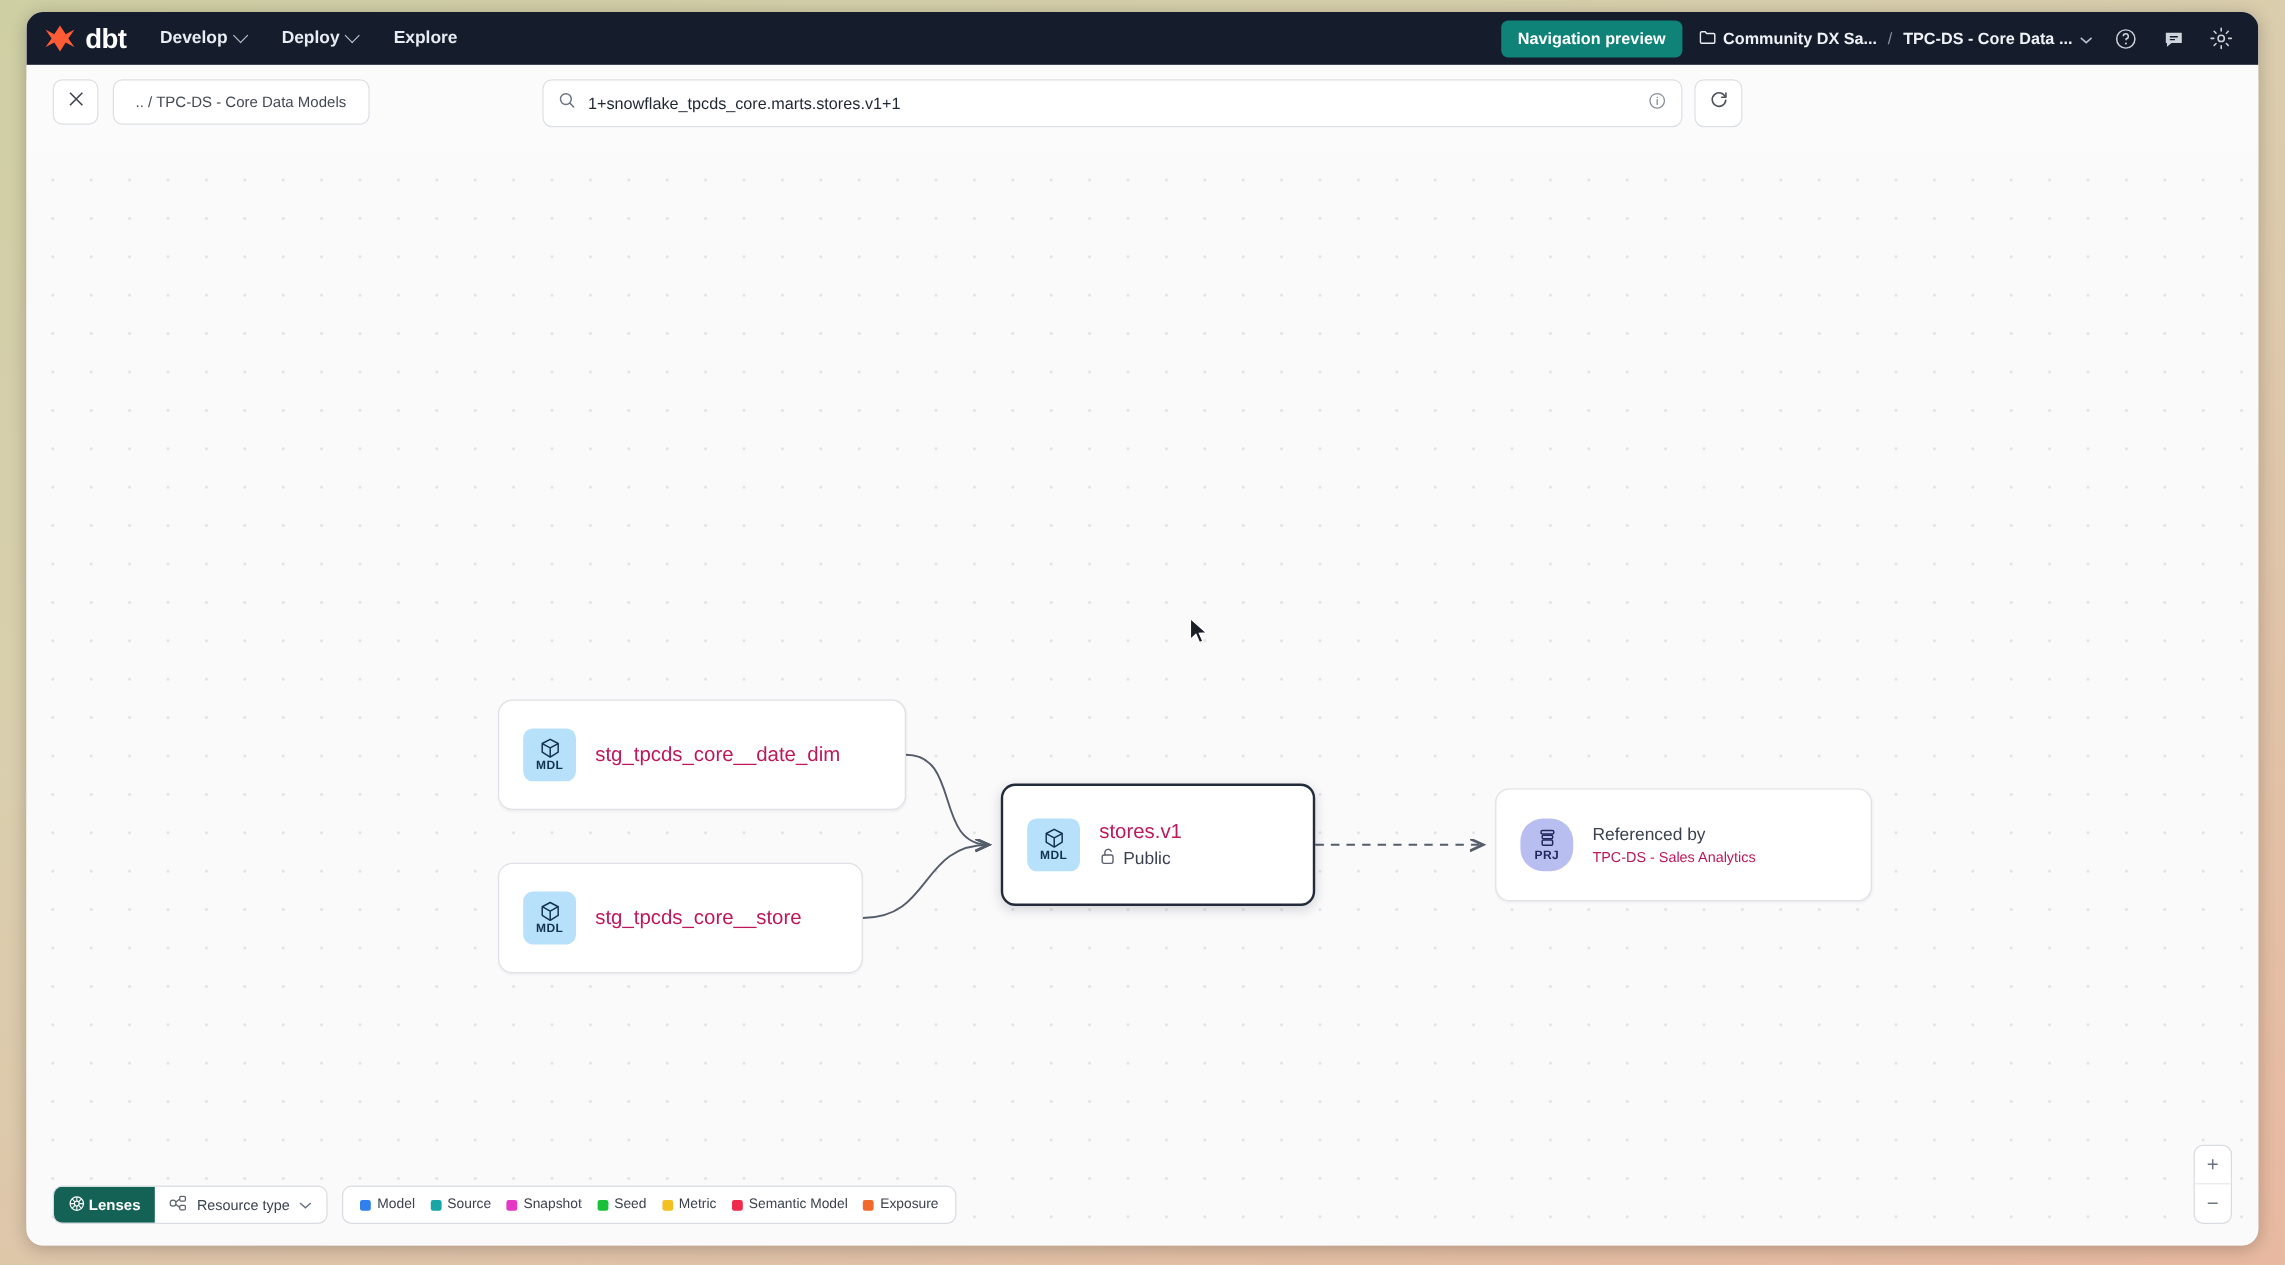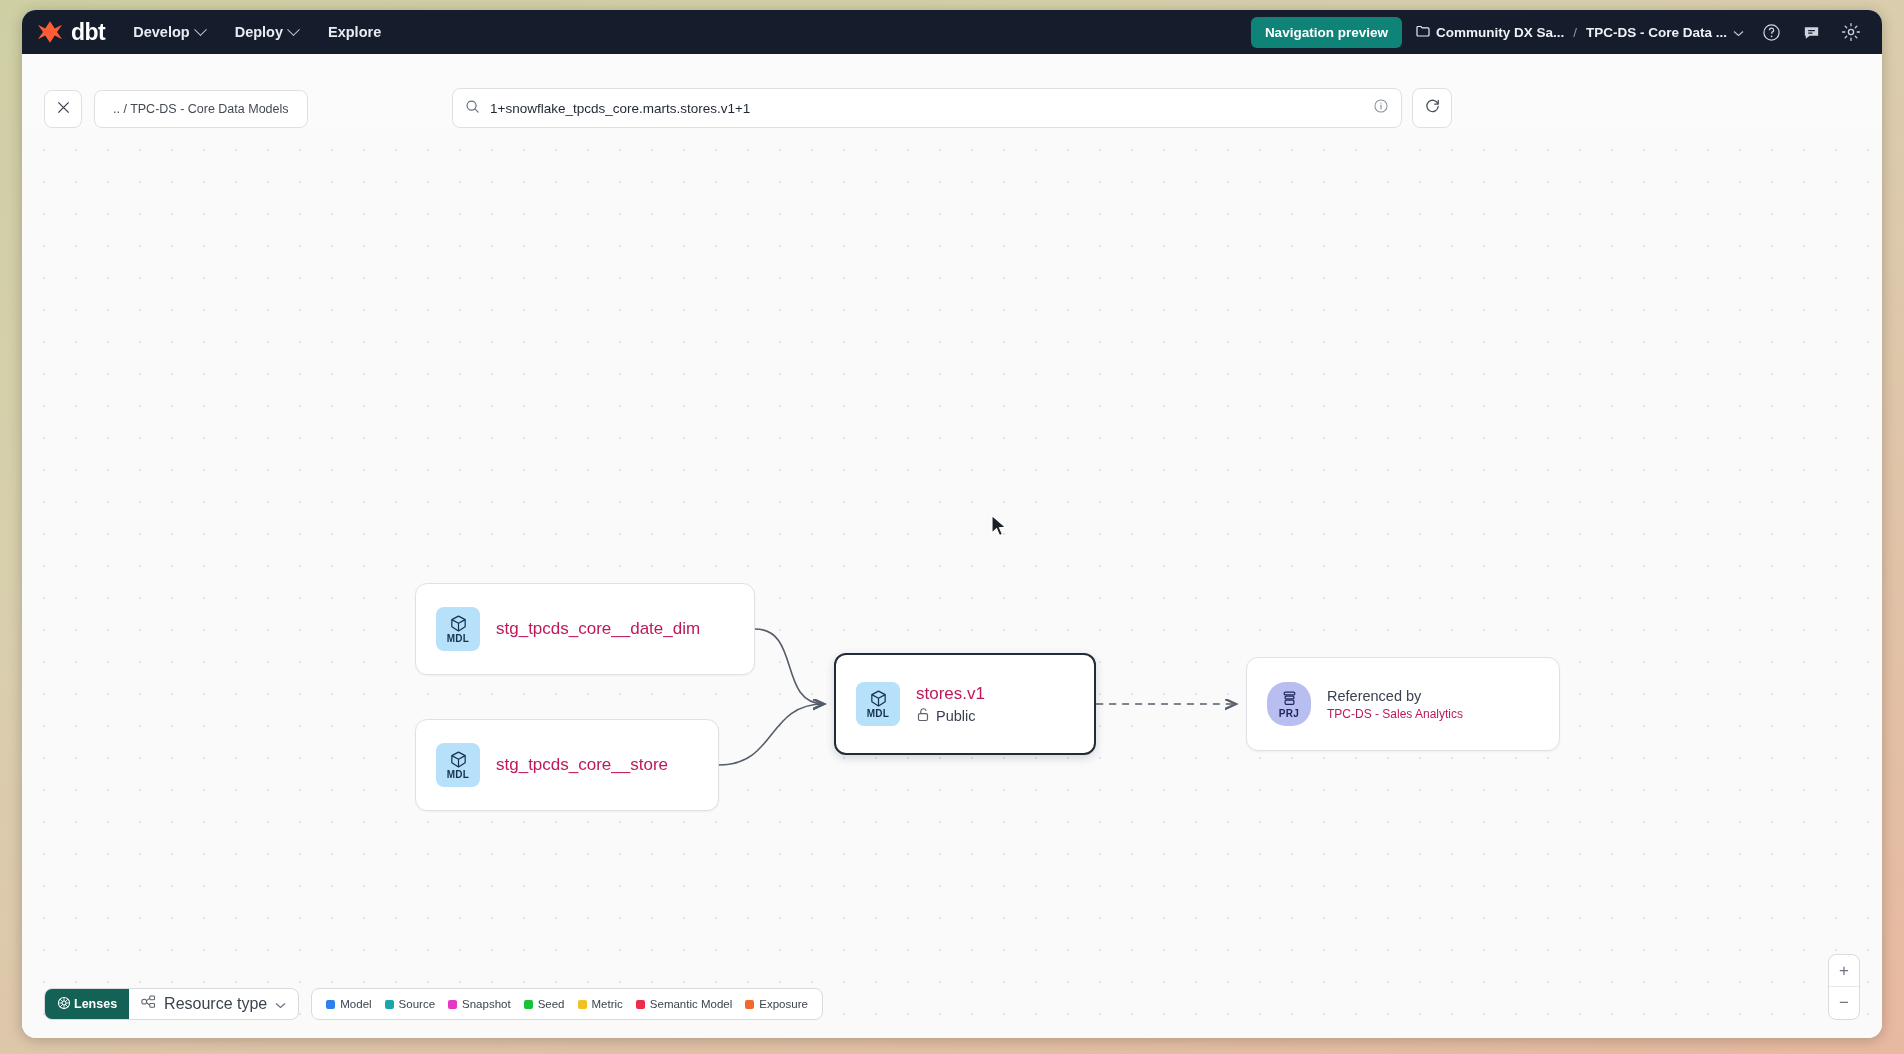--- a/index.html
+++ b/index.html
@@ -48,21 +48,21 @@
     font-family: inherit;
   }
   .crumbs { display: flex; align-items: center; gap: 9px; font-size: 13.5px; font-weight: 700; color: #eef1f5; }
   .crumbs .sep { color: #8b93a3; font-weight: 400; }
   .crumb { display: flex; align-items: center; gap: 6px; cursor: pointer; white-space: nowrap; }
   .crumb.b2 { font-weight: 600; }
   .icon-btn { width: 26px; height: 26px; display: flex; align-items: center; justify-content: center; cursor: pointer; opacity:.92; }
   
   #toolbar {
     position: absolute; left: 0; top: 56px; right: 0; height: 62px;
-    display: flex; align-items: flex-end; padding: 0 22px;
+    display: flex; align-items: flex-start; padding: 0 22px;
     background: #fbfbfc;
   }
   .sq-btn {
     width: 38px; height: 38px; border: 1px solid #dcdfe4; border-radius: 8px;
     background: #fff; display: flex; align-items: center; justify-content: center;
     cursor: pointer;
   }
   .pill-btn {
     margin-left: 12px; height: 38px; border: 1px solid #dcdfe4; border-radius: 8px;
     background: #fff; display: flex; align-items: center; padding: 0 18px;
@@ -109,21 +109,21 @@
   .node-title.big { font-size: 12px; }
   .node-stack { display: flex; flex-direction: column; gap: 3px; }
   .node-sub { display: flex; align-items: center; gap: 6px; font-size: 14.5px; color: #394150; text-align: right; }
   .node-pre { font-size: 14.5px; color: #3a424f; }
   
   .bottom-left { position: absolute; left: 22px; bottom: 18px; display: flex; align-items: center; gap: 12px; }
   .lens-group { display: flex; align-items: center; border: 1px solid #d8dbe0; border-radius: 8px; overflow: hidden; background: #fff; height: 32px; }
   .lens-btn { background: #146256; color: #fff; display: flex; align-items: center; gap: 3px;
               padding: 0 12px; height: 100%; font-size: 12.5px; font-weight: 600; cursor: pointer; }
   .restype-btn { display: flex; align-items: center; gap: 8px; padding: 0 12px; height: 100%;
-                 font-size: 16px; color: #3c434e; cursor: pointer; }
+                 font-size: 12px; color: #3c434e; cursor: pointer; }
   .legend { display: flex; align-items: center; gap: 13px; background: #fff; border: 1px solid #d8dbe0;
             border-radius: 8px; height: 32px; padding: 0 14px; }
   .legend-item { display: flex; align-items: center; gap: 5px; font-size: 11.5px; color: #3c434e; font-weight: 500; white-space: nowrap; }
   .swatch { width: 9px; height: 9px; border-radius: 2px; flex: none; }
   .zoom-ctl { position: absolute; right: 22px; bottom: 18px; width: 32px;
               border: 1px solid #d8dbe0; border-radius: 8px; background: #fff; overflow: hidden; }
   .zoom-ctl div { height: 32px; display: flex; align-items: center; justify-content: center;
                   font-size: 17px; color: #6b7280; cursor: pointer; }
   .zoom-ctl div:first-child { border-bottom: 1px solid #e6e8ec; }
   #cursor { position: absolute; pointer-events: none; }

